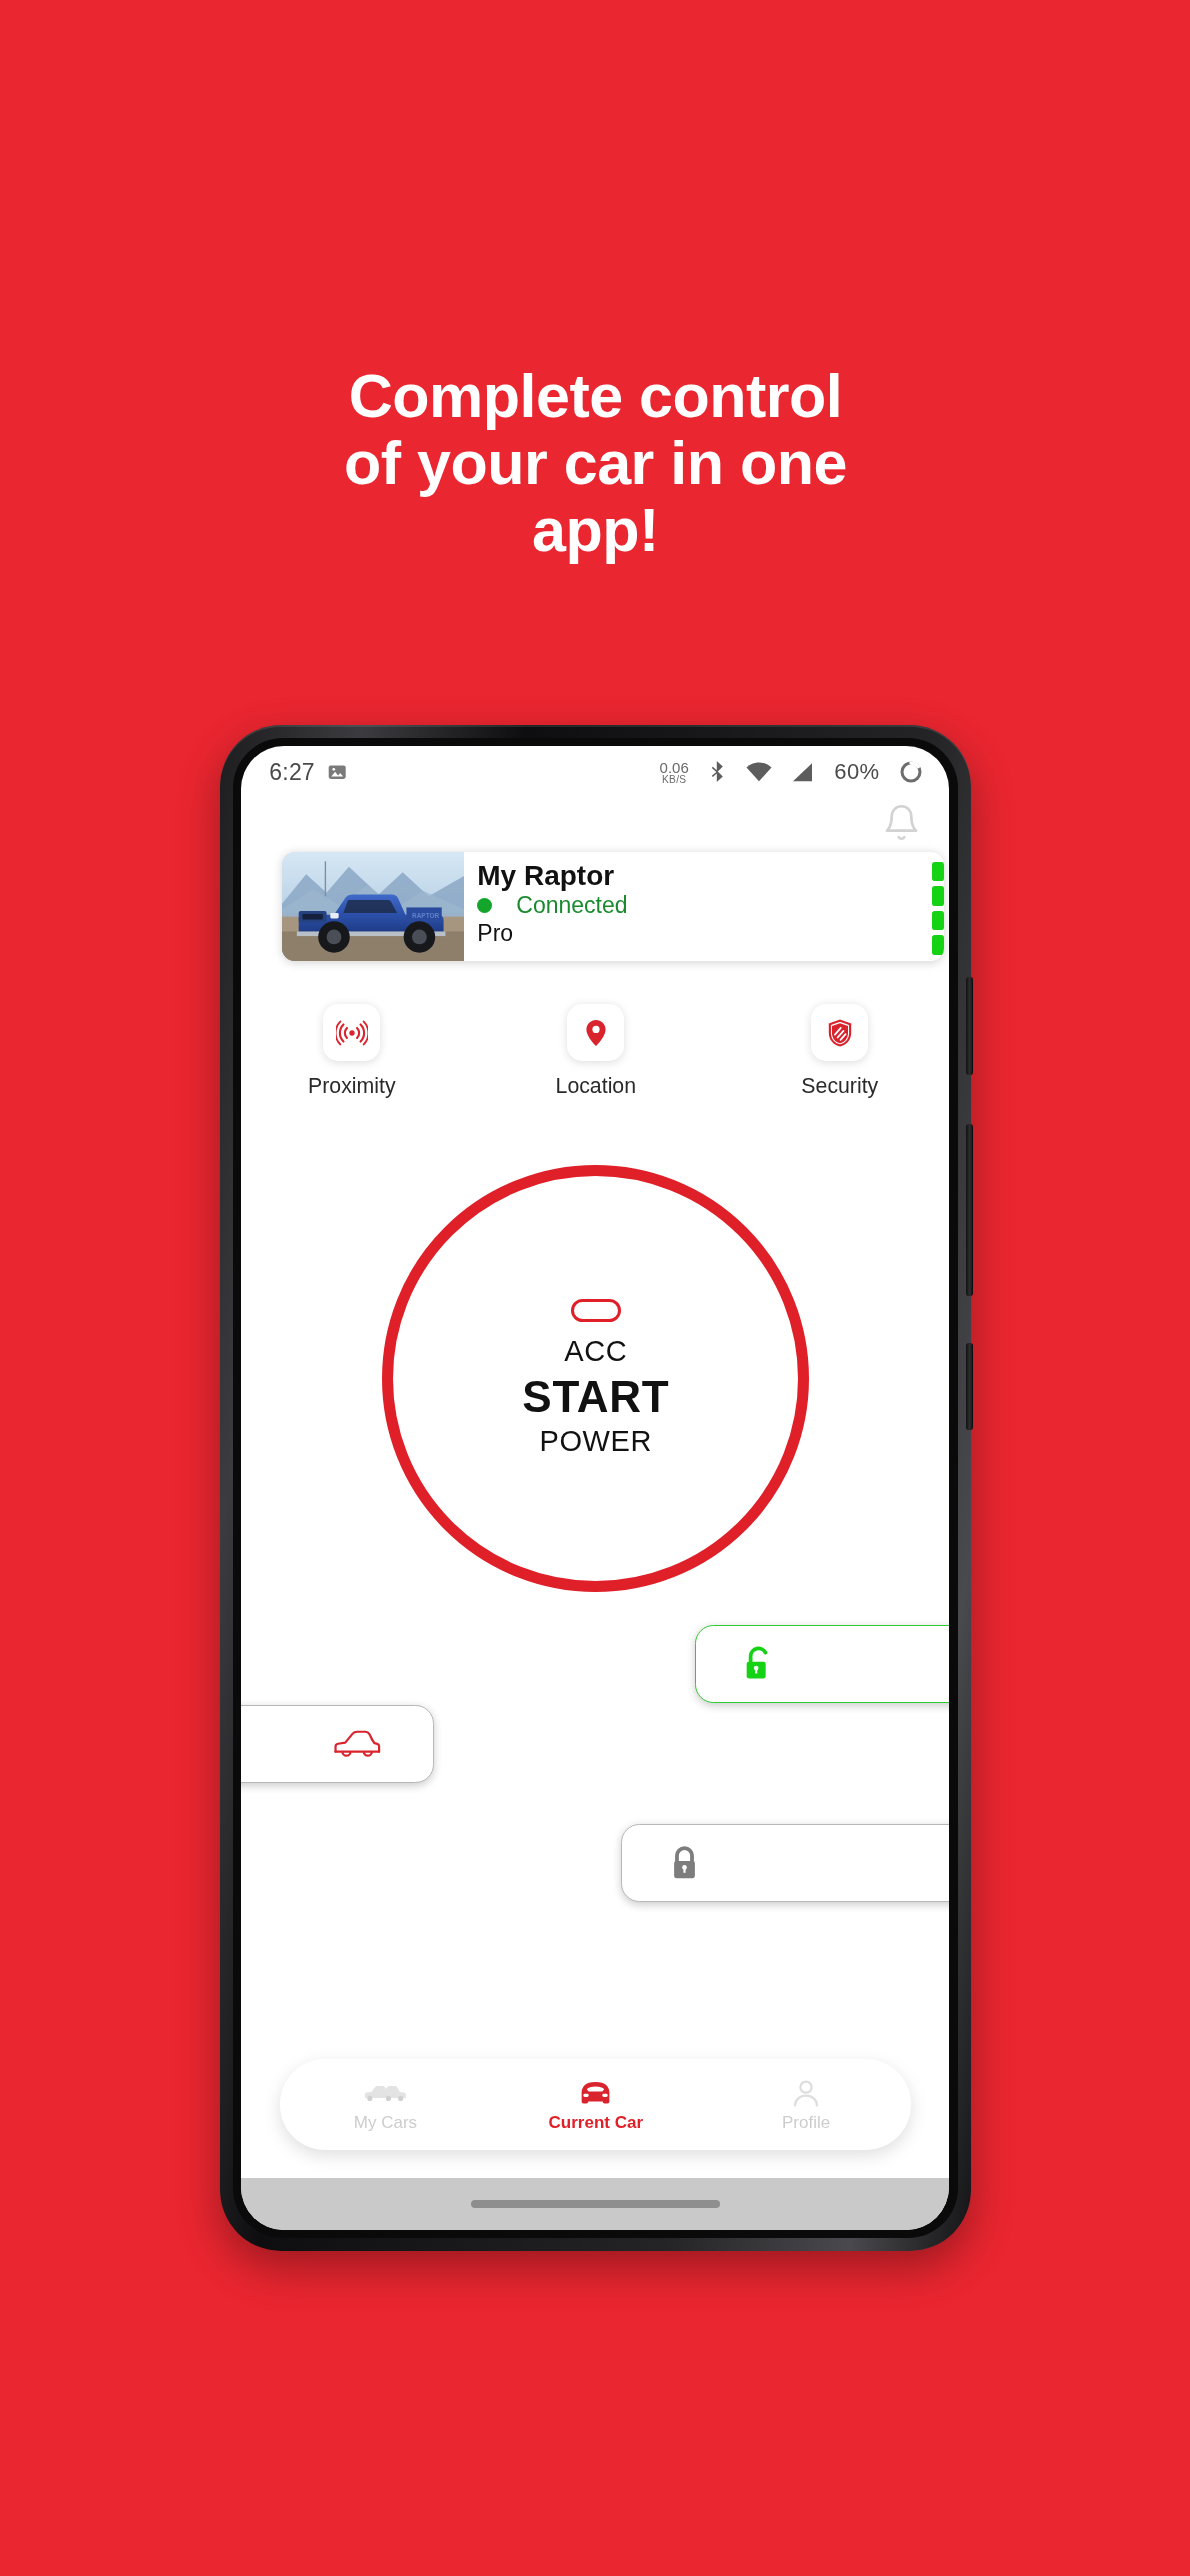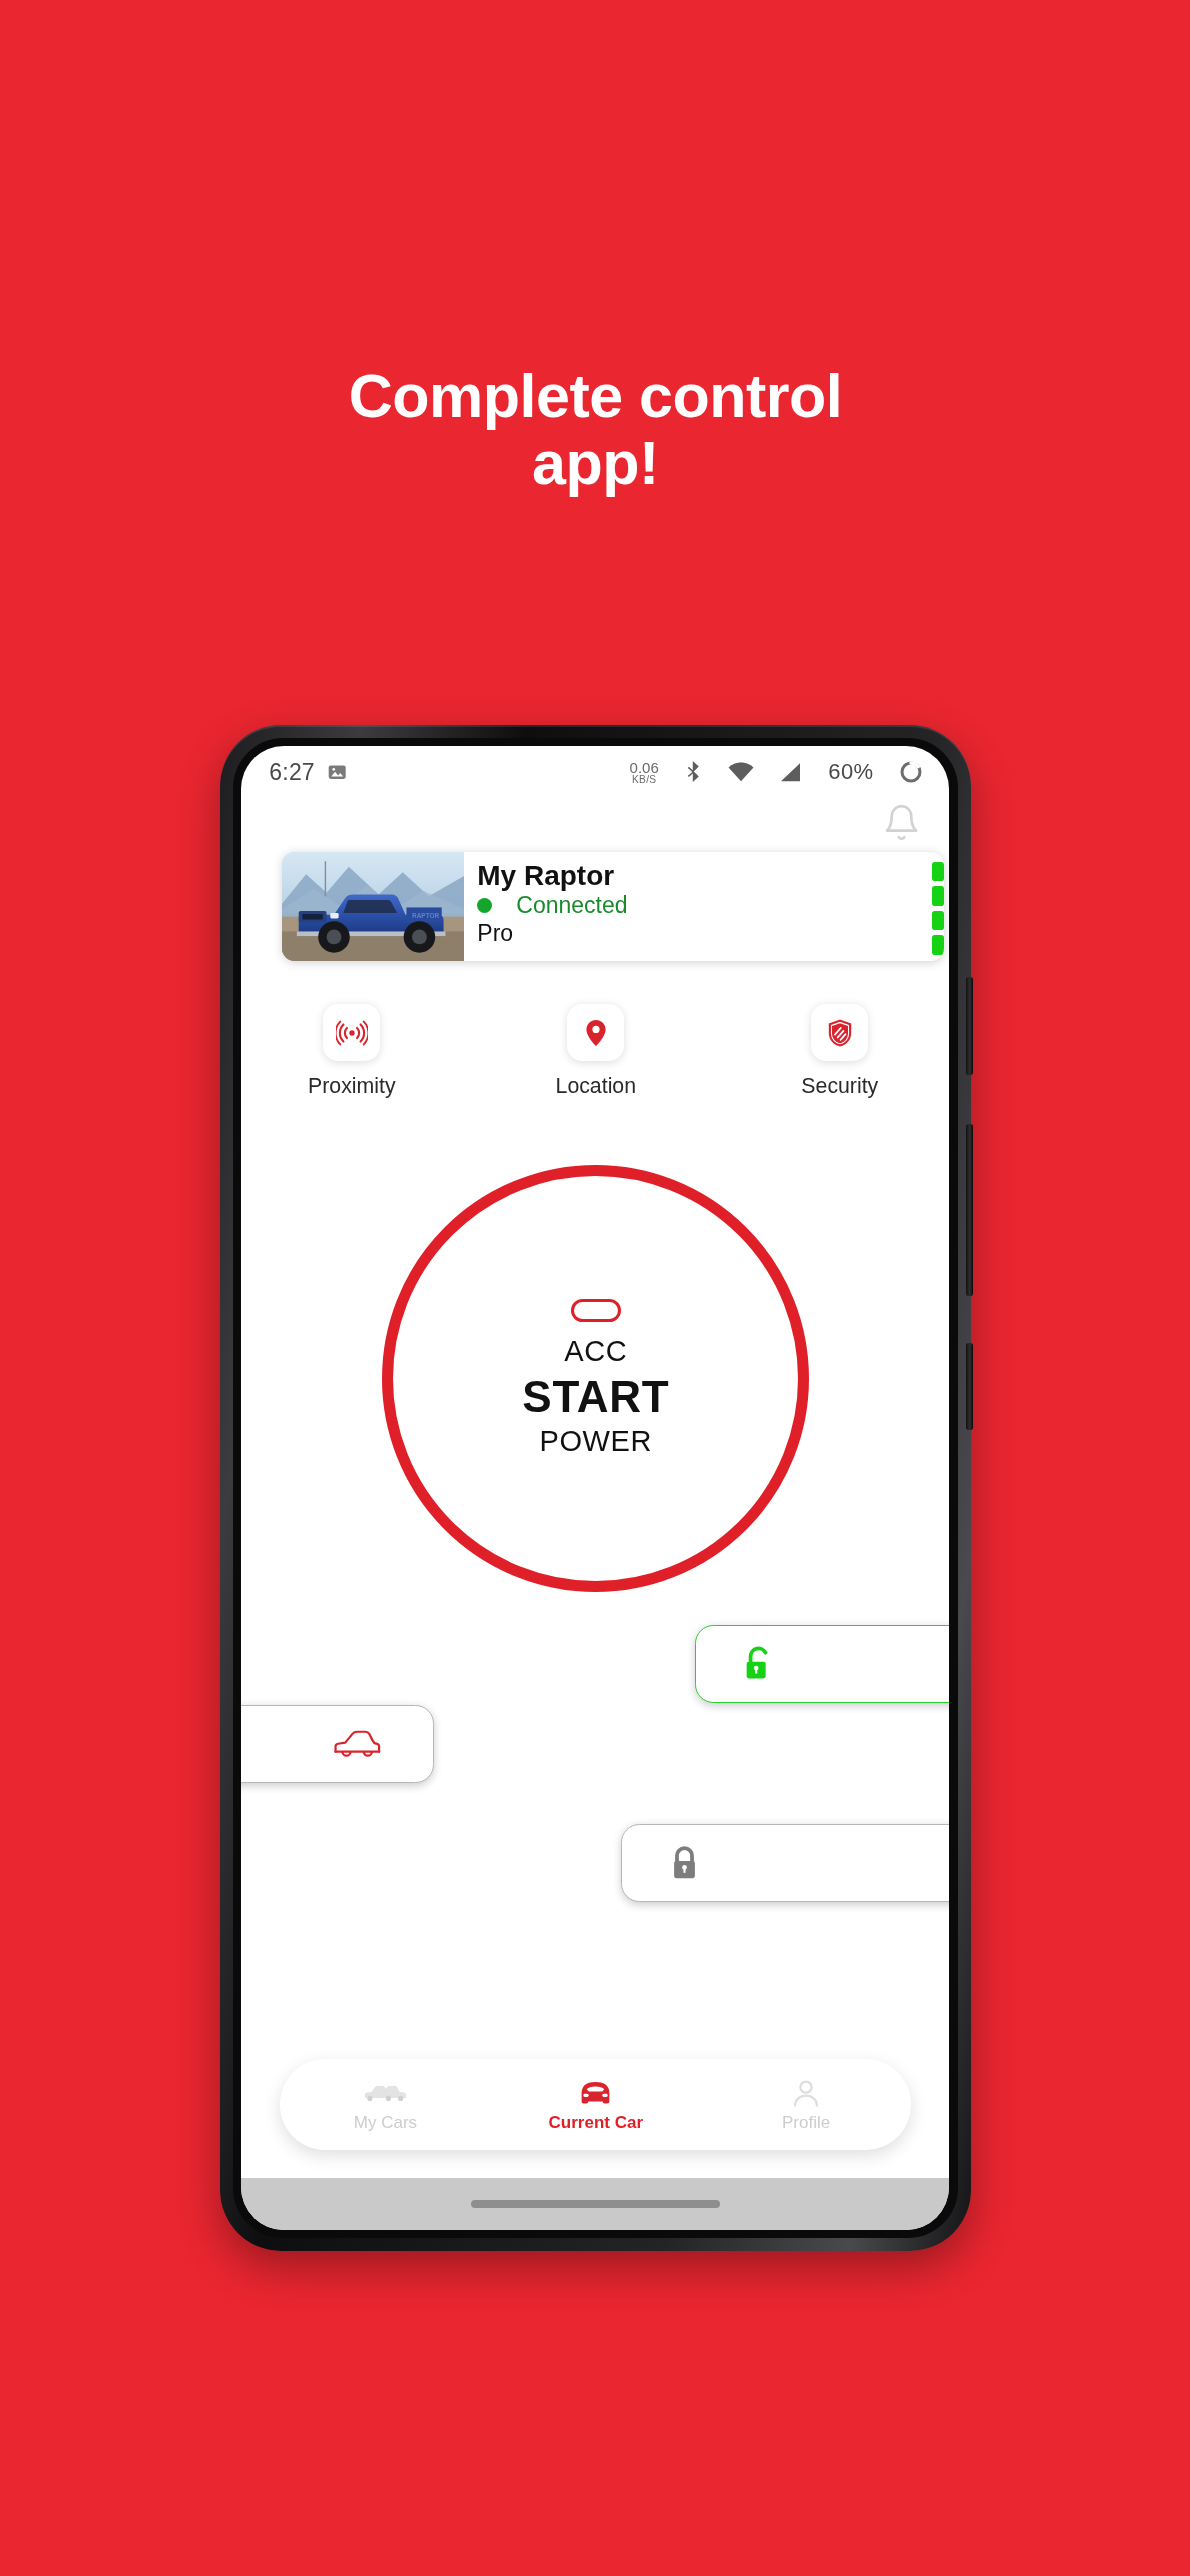--- a/index.html
+++ b/index.html
@@ -80,21 +80,21 @@
     top: 0; left: 0;
     width: 708px; height: 52px;
     display: flex;
     align-items: center;
     justify-content: space-between;
     padding: 0 26px 0 28px;
     color: #5b5b5b;
   }
   .sb-left { display: flex; align-items: center; gap: 12px; }
   .sb-time { font-size: 23px; color: #4a4a4a; letter-spacing: 0.2px; }
-  .sb-right { display: flex; align-items: center; gap: 26px; }
+  .sb-right { display: flex; align-items: center; gap: 20px; }
   .sb-rate {
     display: flex; flex-direction: column; align-items: center;
     line-height: 1.0; color: #6a6a6a;
   }
   .sb-rate-num { font-size: 15px; }
   .sb-rate-unit { font-size: 10.2px; letter-spacing: 0.3px; }
   .sb-pct { font-size: 22px; color: #4a4a4a; letter-spacing: 0.3px; }
   .icn { display: inline-flex; align-items: center; }
 
   
@@ -260,20 +260,21 @@
     width: 249px; height: 8.3px;
     border-radius: 5.6px;
     background: #8e8e8e;
   }
 </style>
 </head>
 <body>
 
 <div class="headline">
   <span class="headline-line">Complete control</span>
+  <span class="headline-line">of your car in one</span>
   <span class="headline-line">app!</span>
 </div>
 
 <div class="phone">
 
   <div class="side-btn b1"></div>
   <div class="side-btn b2"></div>
   <div class="side-btn b3"></div>
 
   <div class="phone-inner">

